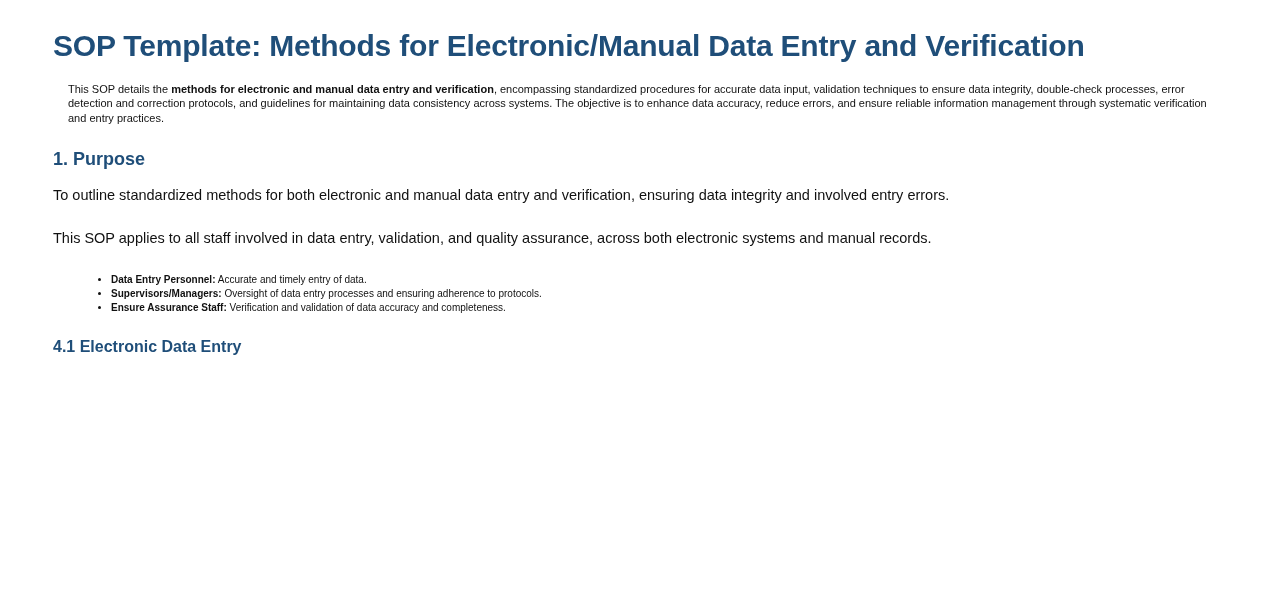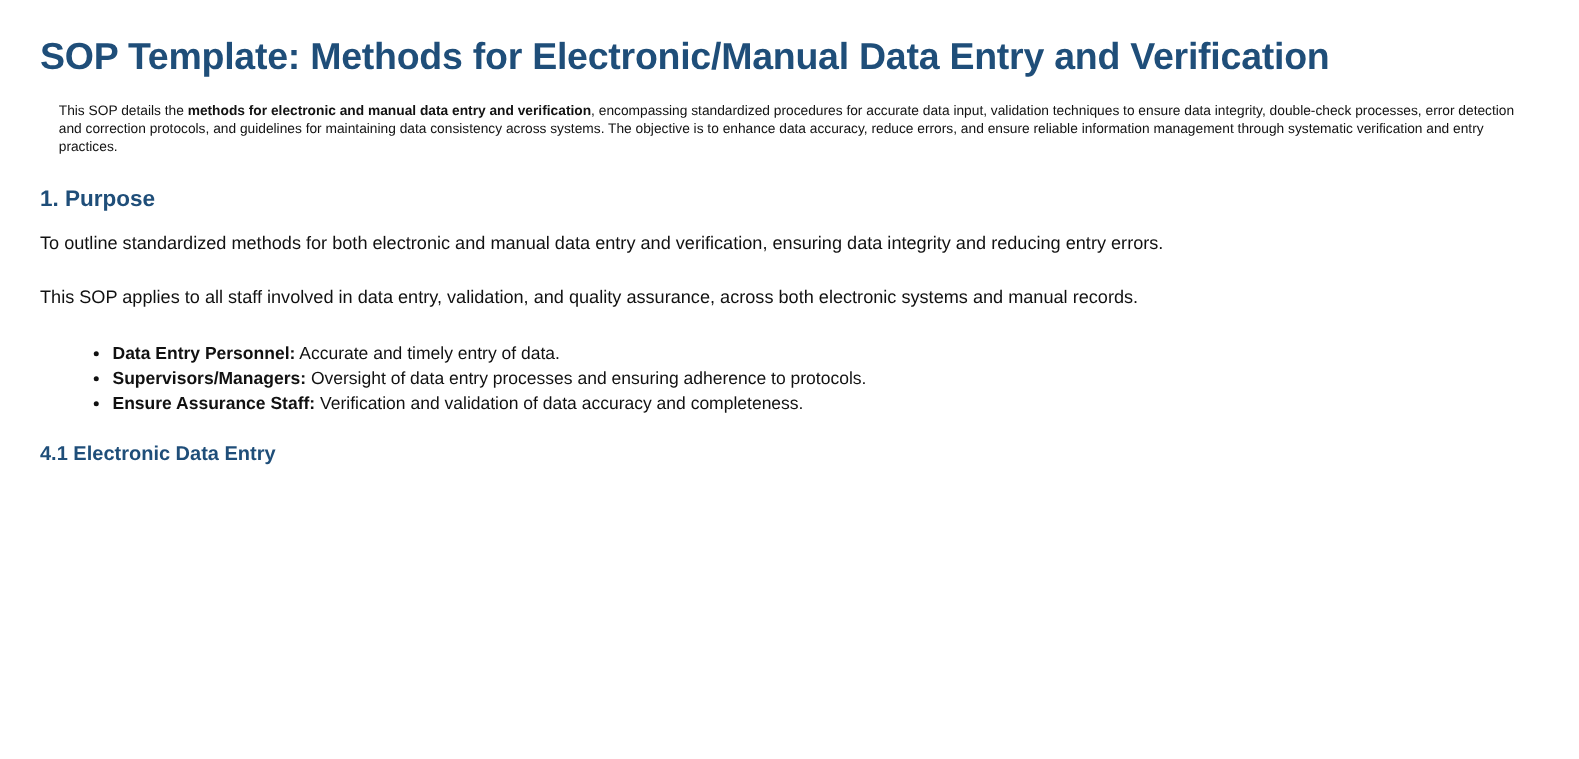--- a/index.html
+++ b/index.html
@@ -8,21 +8,21 @@
     background: #ffffff;
   }
   body {
     width: 1263px;
     height: 607px;
     font-family: "Liberation Sans", sans-serif;
     color: #1a1a1a;
     overflow: hidden;
   }
   .page {
-    padding: 28px 40px 0 32px;
+    padding: 28px 40px 0 53px;
     box-sizing: border-box;
   }
   h1.doc-title {
     font-size: 30px;
     line-height: 1.2;
     color: #1F4E79;
     margin: 0 0 18px 0;
     font-weight: bold;
     letter-spacing: -0.2px;
   }
@@ -50,38 +50,38 @@
     line-height: 1.35;
     margin: 0 0 24px 0;
     color: #111111;
   }
   ul.bullets {
     margin: 0 0 22px 0;
     padding-left: 58px;
     list-style-type: disc;
   }
   ul.bullets li {
-    font-size: 14px;
+    font-size: 10px;
     line-height: 1.42;
     color: #111111;
     margin: 0;
   }
   ul.bullets li b { font-weight: bold; }
 </style>
 </head>
 <body>
 
 <div class="page">
 
   <h1 class="doc-title">SOP Template: Methods for Electronic/Manual Data Entry and Verification</h1>
 
   <p class="intro"><span>This SOP details the </span><b>methods for electronic and manual data entry and verification</b><span>, encompassing standardized procedures for accurate data input, validation techniques to ensure data integrity, double-check processes, error detection and correction protocols, and guidelines for maintaining data consistency across systems. The objective is to enhance data accuracy, reduce errors, and ensure reliable information management through systematic verification and entry practices.</span></p>
 
   <h2 class="section">1. Purpose</h2>
-  <p class="body-text">To outline standardized methods for both electronic and manual data entry and verification, ensuring data integrity and reducing entry errors.</p>
+  <p class="body-text">To outline standardized methods for both electronic and manual data entry and verification, ensuring data integrity and involved entry errors.</p>
 
   <p class="body-text">This SOP applies to all staff involved in data entry, validation, and quality assurance, across both electronic systems and manual records.</p>
 
   <ul class="bullets">
     <li><b>Data Entry Personnel:</b><span> Accurate and timely entry of data.</span></li>
     <li><b>Supervisors/Managers:</b><span> Oversight of data entry processes and ensuring adherence to protocols.</span></li>
     <li><b>Ensure Assurance Staff:</b><span> Verification and validation of data accuracy and completeness.</span></li>
   </ul>
 
   <h3 class="subsection">4.1 Electronic Data Entry</h3>

